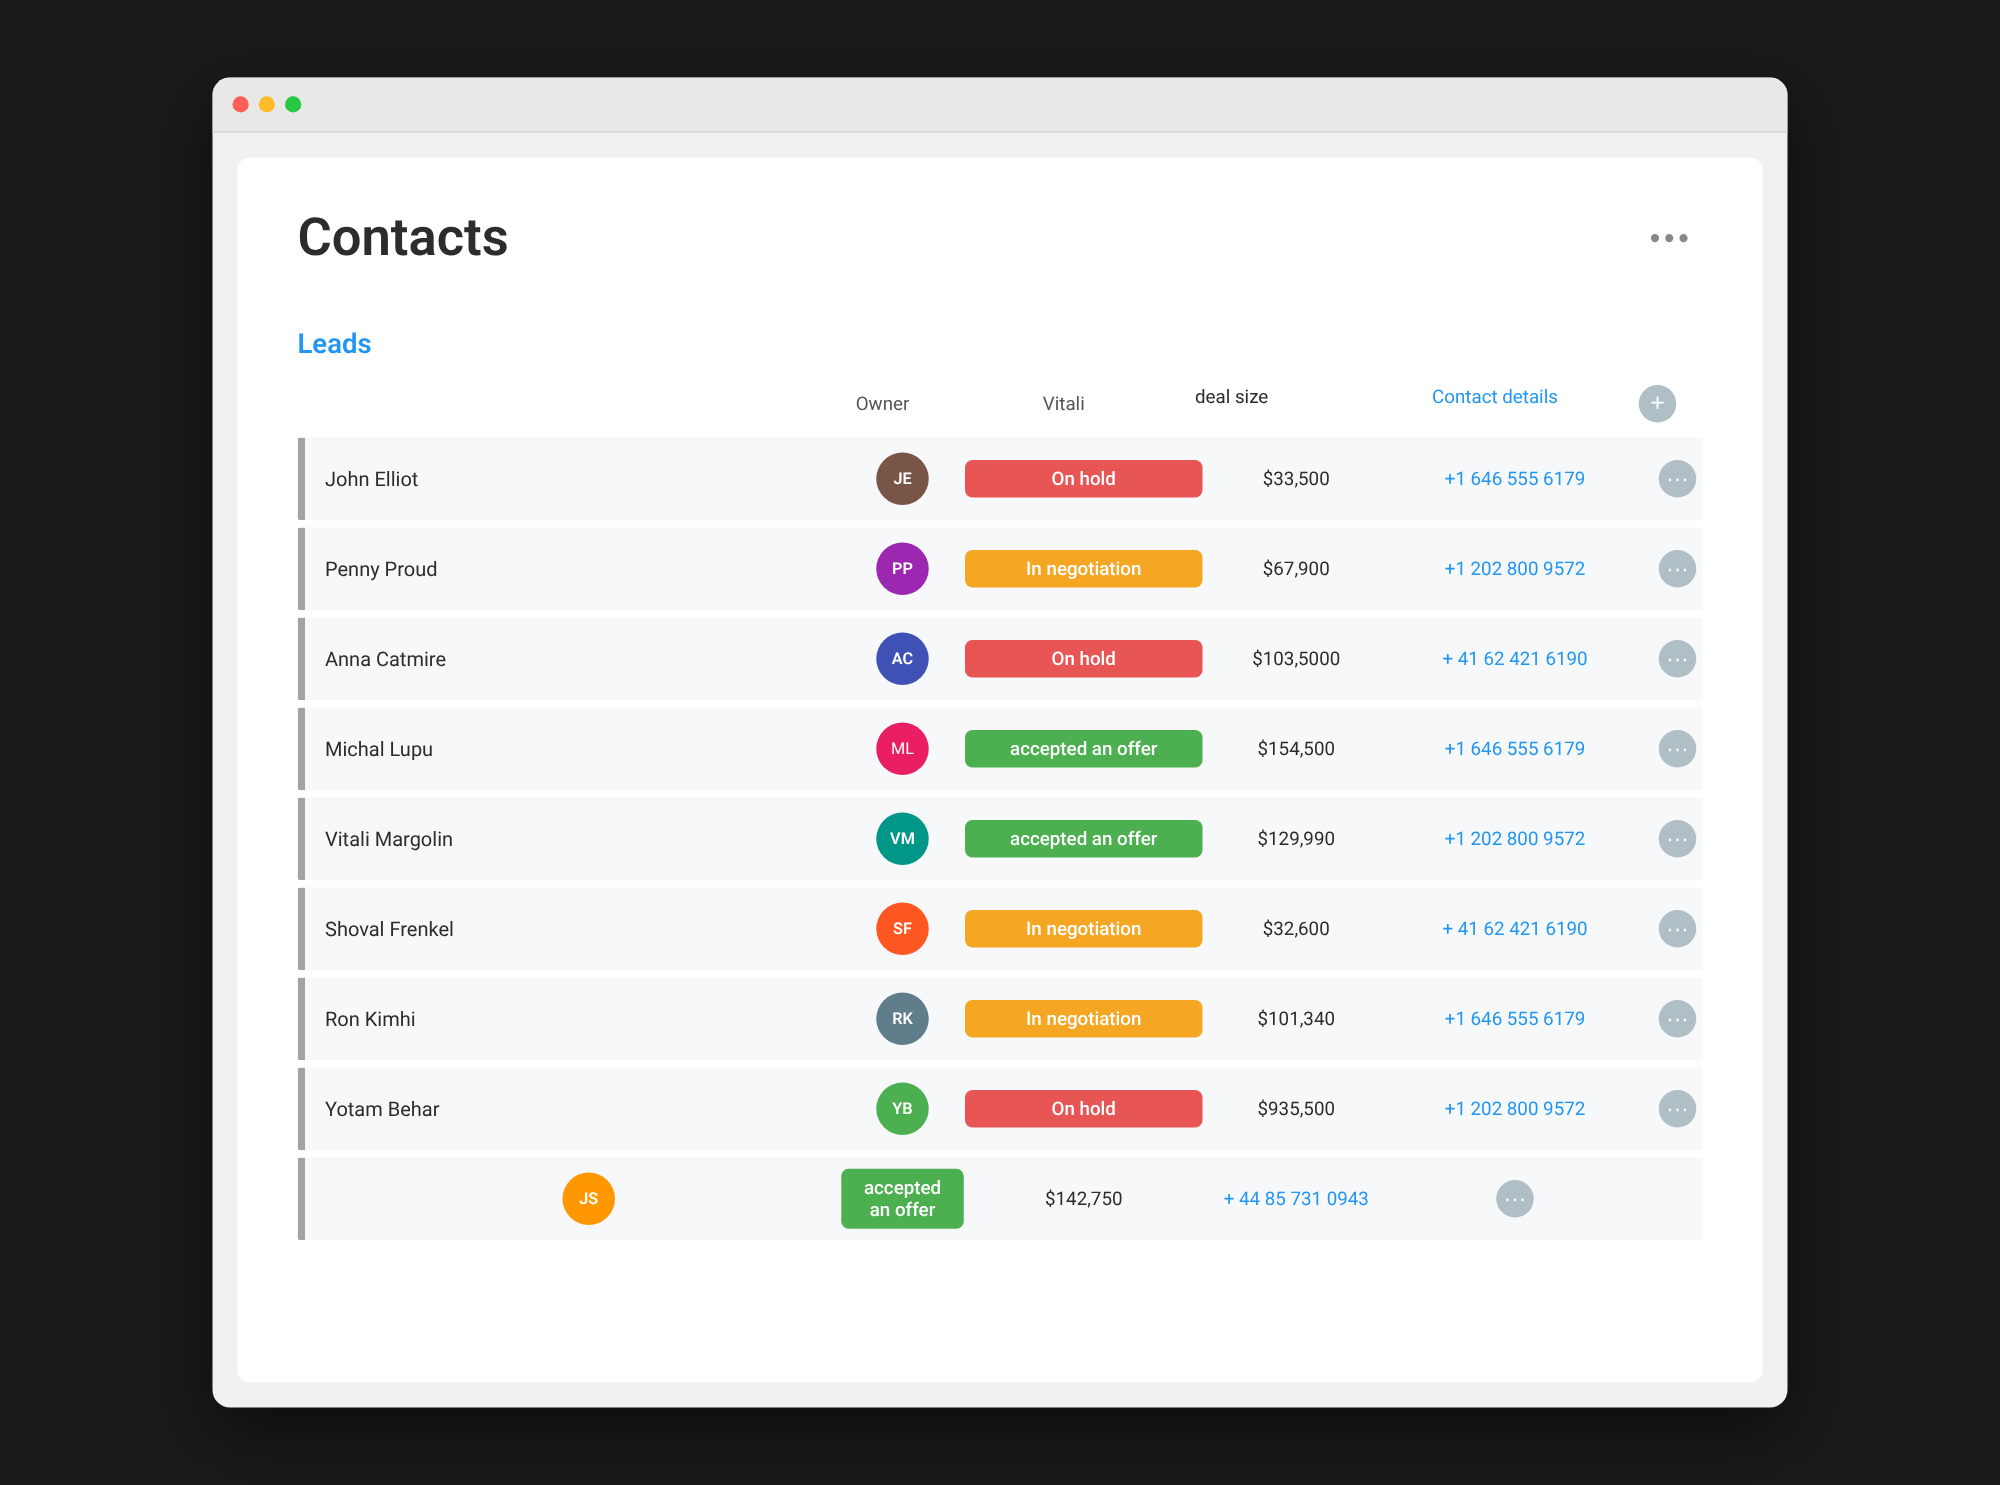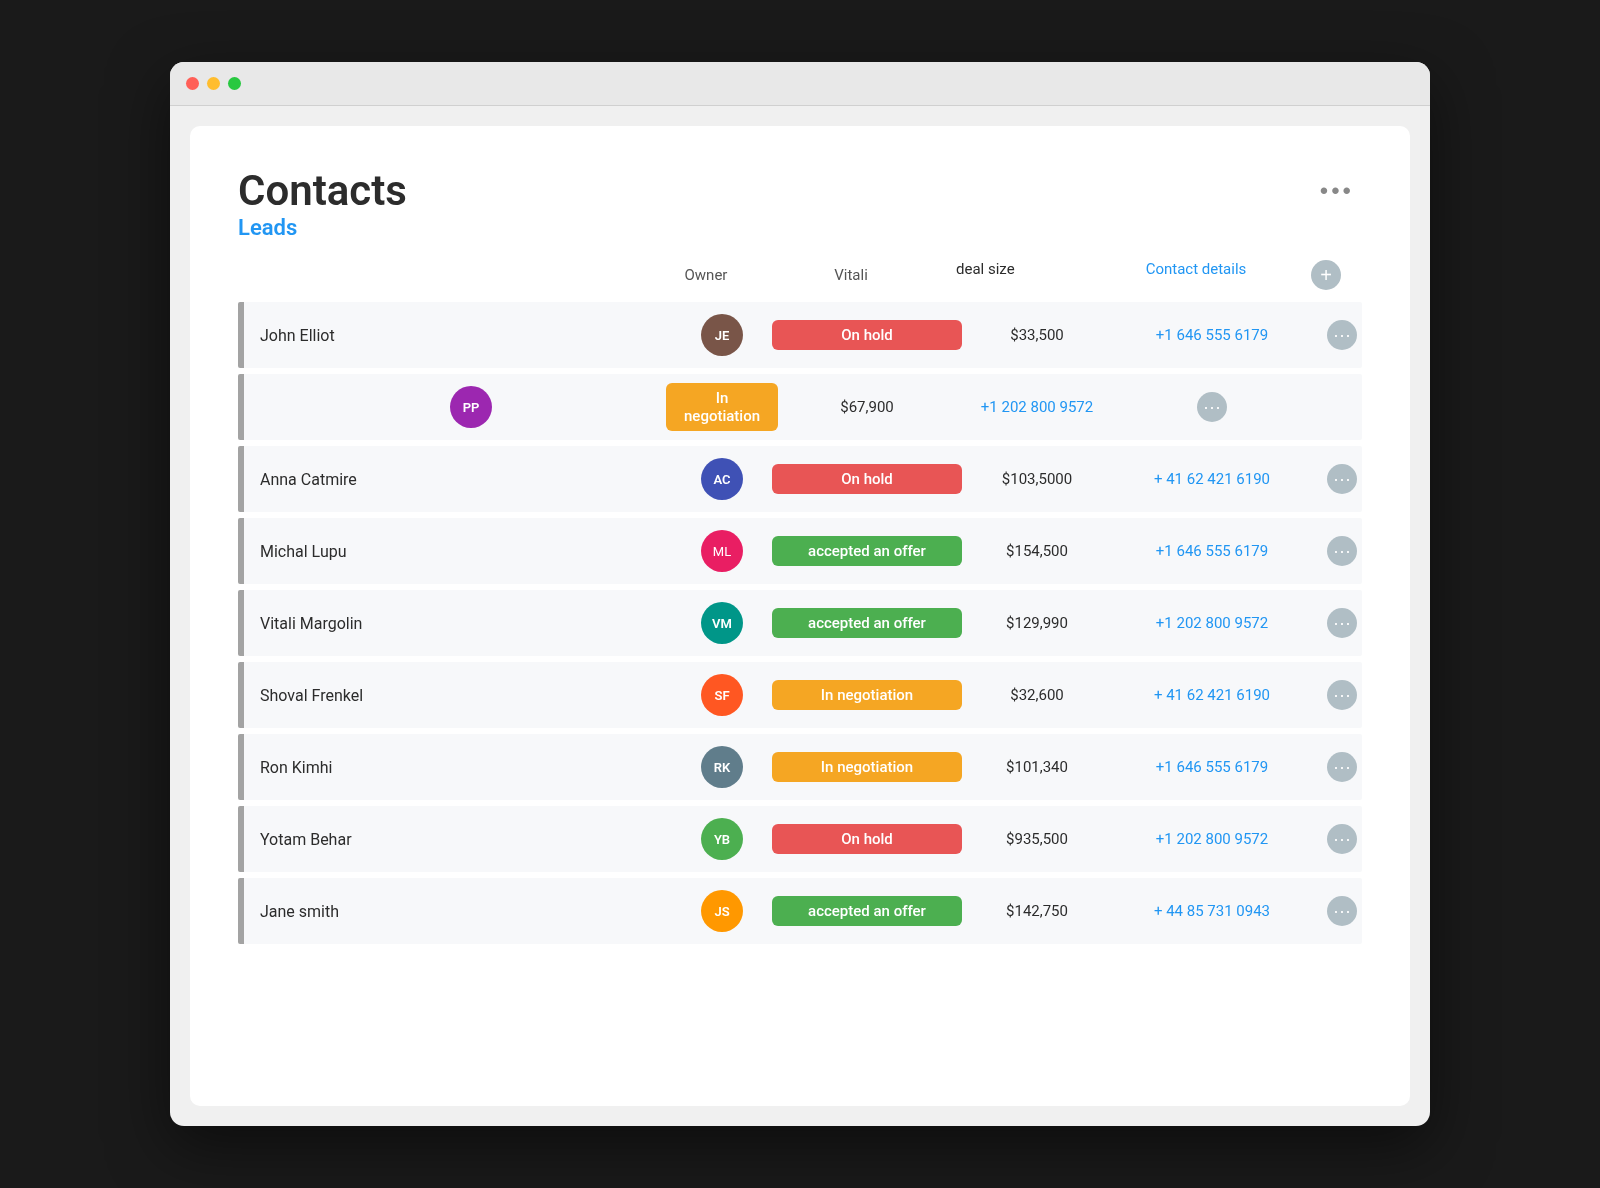--- a/index.html
+++ b/index.html
@@ -44,20 +44,21 @@
       background: #ffffff;
       margin: 20px;
       border-radius: 10px;
       padding: 40px 48px;
       min-height: 980px;
     }
     .page-header {
       display: flex;
       justify-content: space-between;
       align-items: center;
+      margin-bottom: 48px;
     }
     .page-title {
       font-size: 42px;
       font-weight: 600;
       color: #2c2c2c;
     }
     .more-btn {
       background: none;
       border: none;
       cursor: pointer;
@@ -229,20 +230,21 @@
     <div class="col-status">
       <div class="status-badge status-on-hold">On hold</div>
     </div>
     <div class="col-deal">$33,500</div>
     <div class="col-contact">+1 646 555 6179</div>
     <div class="col-actions">
       <button class="add-btn">···</button>
     </div>
   </div>
           <div class="table-row">
+    <div class="col-name">Penny Proud</div>
     <div class="col-owner">
       <div class="avatar av2" style="font-size:13px;color:white;font-weight:600;">PP</div>
     </div>
     <div class="col-status">
       <div class="status-badge status-negotiation">In negotiation</div>
     </div>
     <div class="col-deal">$67,900</div>
     <div class="col-contact">+1 202 800 9572</div>
     <div class="col-actions">
       <button class="add-btn">···</button>
@@ -326,21 +328,20 @@
     <div class="col-status">
       <div class="status-badge status-on-hold">On hold</div>
     </div>
     <div class="col-deal">$935,500</div>
     <div class="col-contact">+1 202 800 9572</div>
     <div class="col-actions">
       <button class="add-btn">···</button>
     </div>
   </div>
           <div class="table-row">
-    <div class="col-name">Jane smith</div>
     <div class="col-owner">
       <div class="avatar av9" style="font-size:13px;color:white;font-weight:600;">JS</div>
     </div>
     <div class="col-status">
       <div class="status-badge status-accepted">accepted an offer</div>
     </div>
     <div class="col-deal">$142,750</div>
     <div class="col-contact">+ 44 85 731 0943</div>
     <div class="col-actions">
       <button class="add-btn">···</button>

